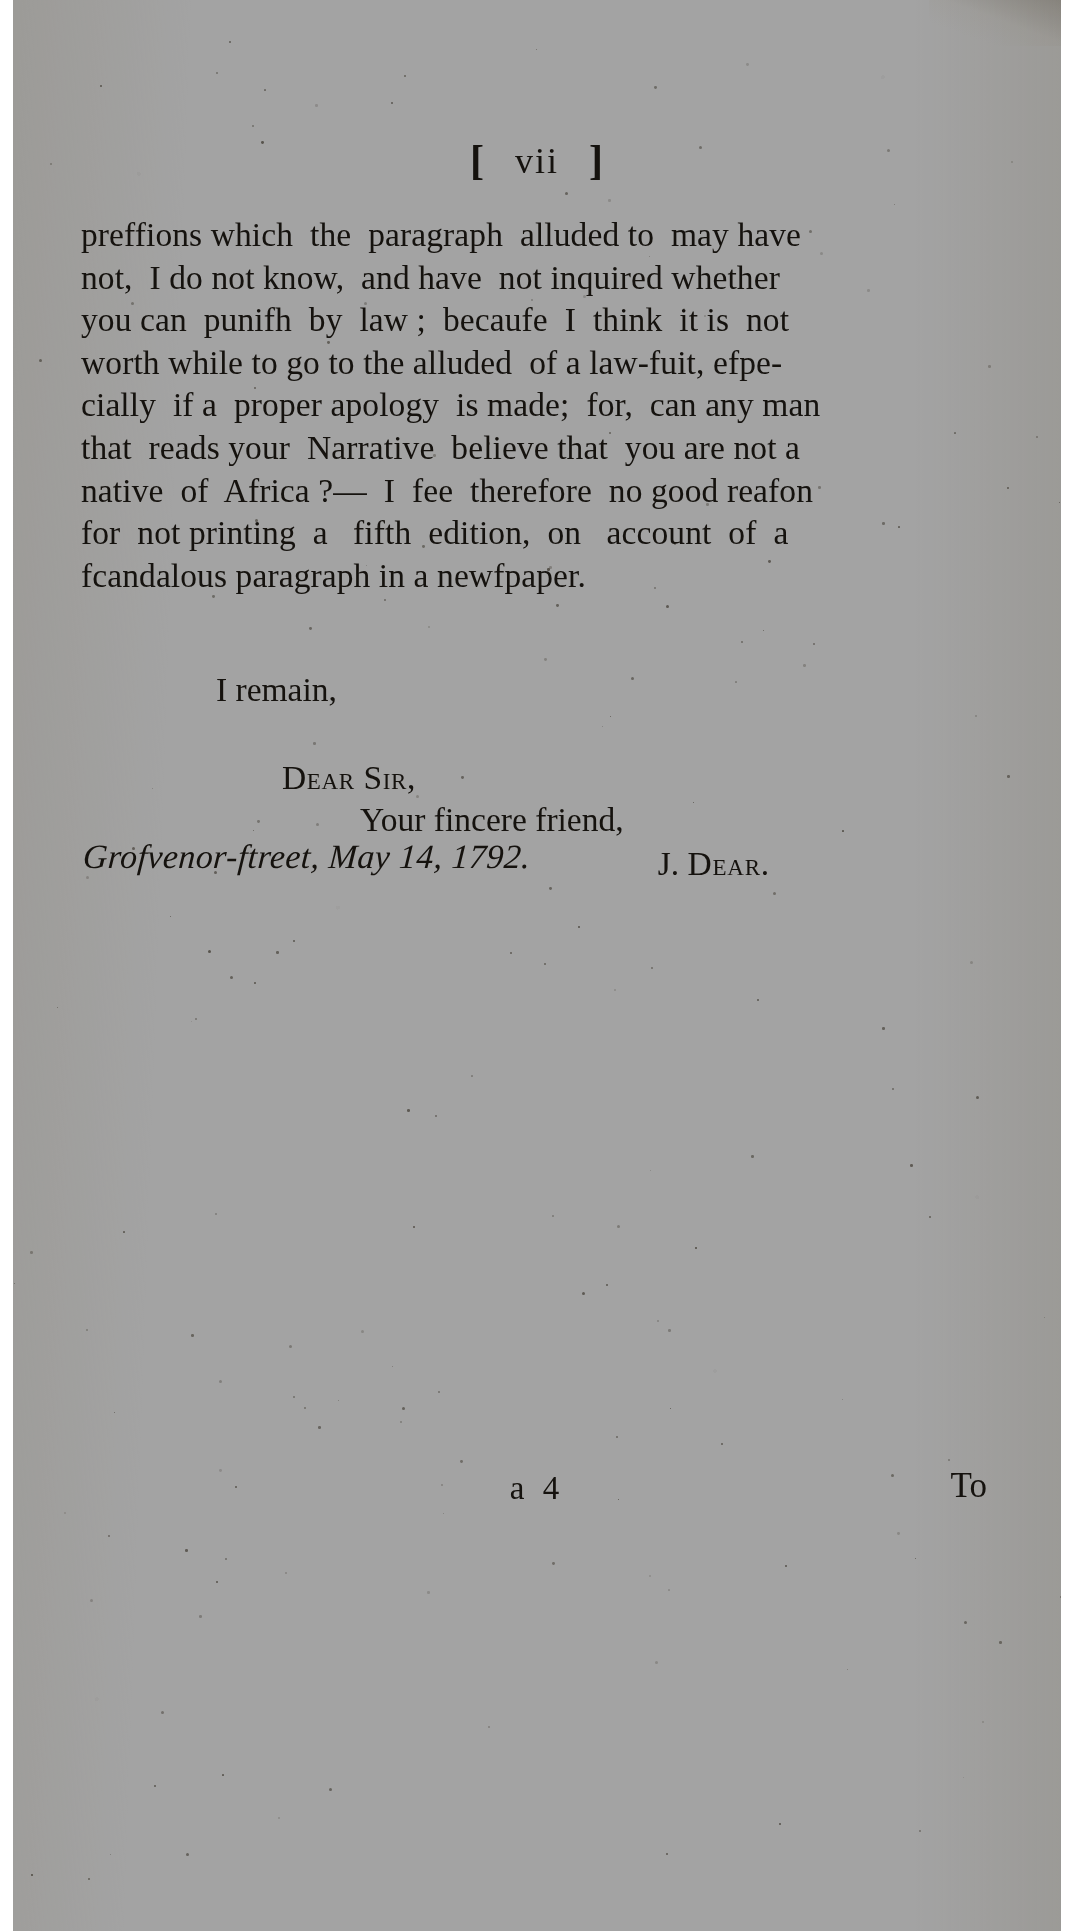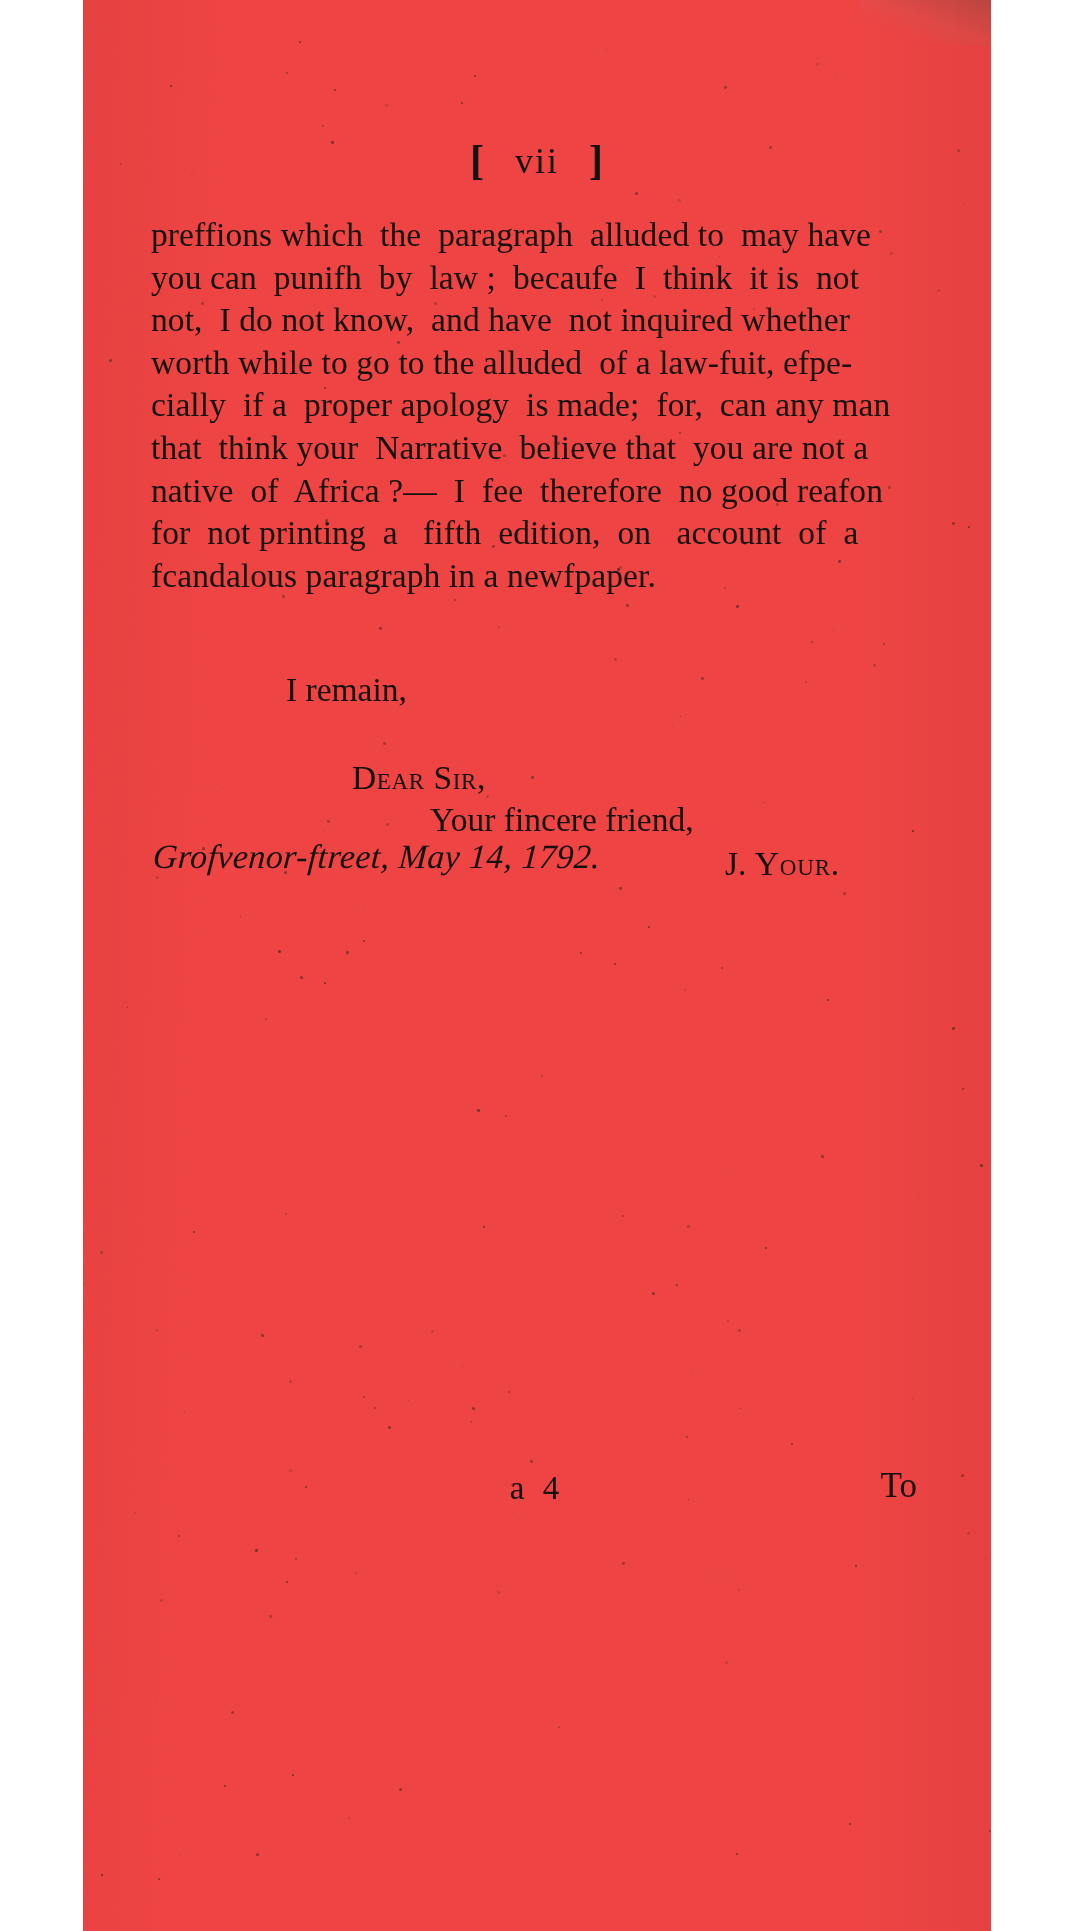--- a/index.html
+++ b/index.html
@@ -4,24 +4,24 @@
 <title>Scanned Page vii</title>
 <style>
   html, body {
     margin: 0;
     padding: 0;
     background: #ffffff;
   }
 
   #page {
     position: relative;
-    width: 908px;
+    width: 1048px;
     height: 1931px;
     margin: 0 auto;
-    background: #ef4444;
+    background: #a3a3a3;
     overflow: hidden;
     font-family: "Liberation Serif", "DejaVu Serif", serif;
     color: #15120e;
     -webkit-font-smoothing: antialiased;
   }
 
   
   #paper-texture {
     position: absolute;
     inset: 0;
@@ -177,35 +177,35 @@
 <div id="page">
 
   <div id="corner-smudge"></div>
 
   <div id="running-head">
     <span class="brk">[</span><span class="folio">vii</span><span class="brk">]</span>
   </div>
 
   <div id="body-block">
     <span class="bodyline">preffions which  the  paragraph  alluded to  may have</span>
+    <span class="bodyline">not,  I do not know,  and have  not inquired whether</span>
     <span class="bodyline">you can  punifh  by  law ;  becaufe  I  think  it is  not</span>
-    <span class="bodyline">not,  I do not know,  and have  not inquired whether</span>
     <span class="bodyline">worth while to go to the alluded  of a law-fuit, efpe-</span>
     <span class="bodyline">cially  if a  proper apology  is made;  for,  can any man</span>
-    <span class="bodyline">that  think your  Narrative  believe that  you are not a</span>
+    <span class="bodyline">that  reads your  Narrative  believe that  you are not a</span>
     <span class="bodyline">native  of  Africa ?—  I  fee  therefore  no good reafon</span>
     <span class="bodyline">for  not printing  a   fifth  edition,  on   account  of  a</span>
     <span class="bodyline">fcandalous paragraph in a newfpaper.</span>
   </div>
 
   <div id="closing-block">
     <span class="closeline indent-1">I remain,</span>
     <span class="closeline indent-2 smallcaps">Dear Sir,</span>
     <span class="closeline indent-3">Your fincere friend,</span>
-    <span id="signature-line"><span>J. </span><span class="sc">Your.</span></span>
+    <span id="signature-line"><span>J. </span><span class="sc">Dear.</span></span>
   </div>
 
   <div id="dateline">Grofvenor-ftreet, May 14, 1792.</div>
 
   <div id="signature-mark">a 4</div>
   <div id="catchword">To</div>
 
   <div id="paper-texture"></div>
 <div class="speck" style="width: 2.9px; height: 2.9px; left: 641px; top: 86px; opacity: 0.43;"></div>
     <div class="speck" style="width: 1.3px; height: 1.3px; left: 353px; top: 565px; opacity: 0.27;"></div>

